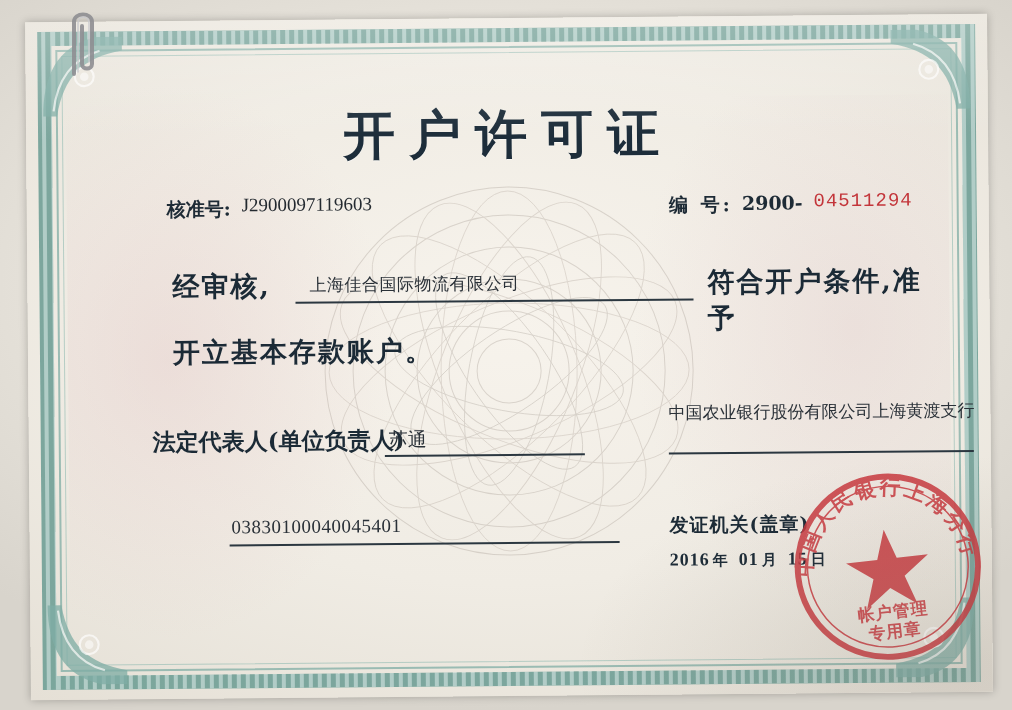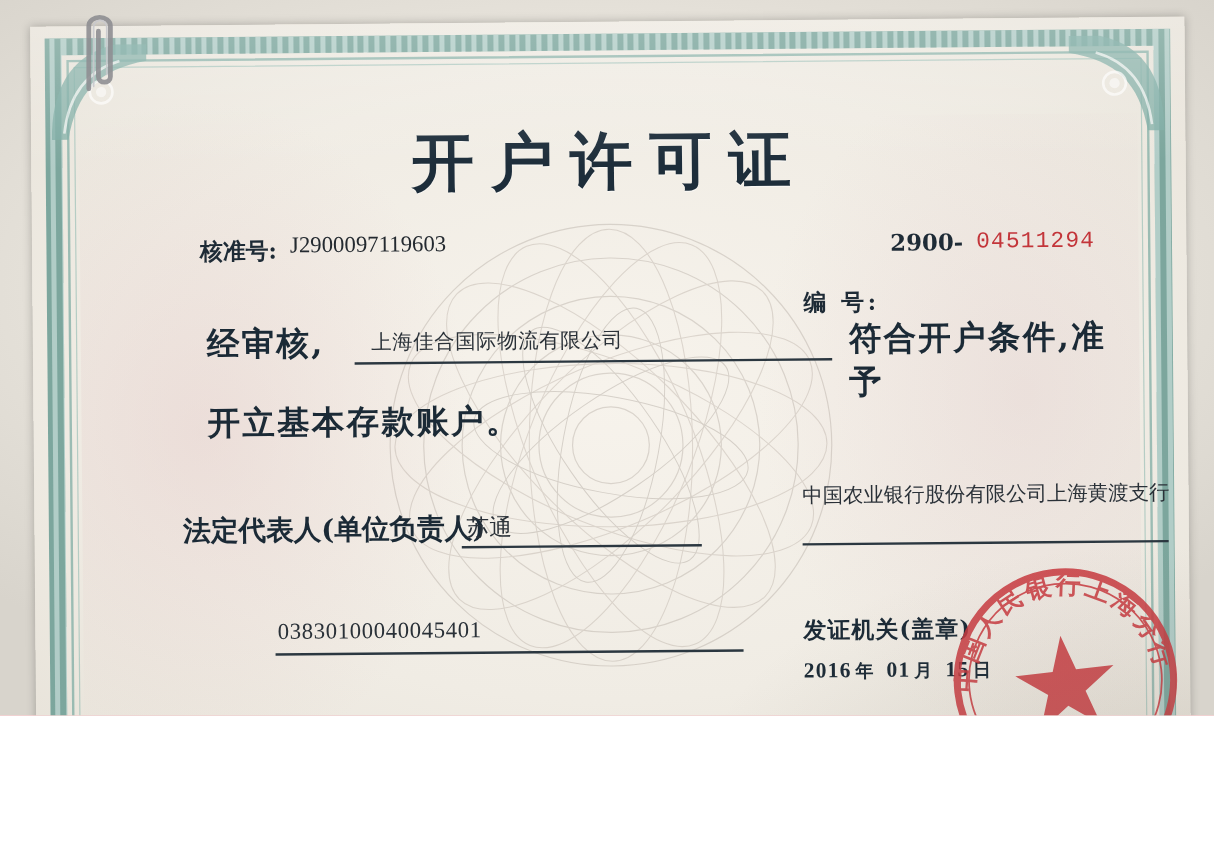--- a/index.html
+++ b/index.html
@@ -10,21 +10,21 @@
   body {
     width: 1012px;
     height: 710px;
     overflow: hidden;
     font-family: "Liberation Sans", sans-serif;
   }
 
   #page {
     position: relative;
     width: 1012px;
-    height: 596px;
+    height: 710px;
     background: #b91c1c;
     overflow: hidden;
   }
 
   
   #photo-bg {
     position: absolute;
     inset: 0;
     background:
       radial-gradient(ellipse 70% 60% at 48% 40%, #f3efe8 0%, #e6e2da 60%, #d8d4cc 100%);
@@ -179,21 +179,20 @@
     font-family: "Liberation Serif", serif;
   }
   .serial-label {
     position: absolute;
     right: 198px;
     top: 0;
     font-size: 19px;
     font-weight: bold;
     letter-spacing: 3px;
     color: #1e2b36;
-    margin-top: 47px;
   }
   .serial-prefix {
     position: absolute;
     right: 128px;
     top: 0;
     font-size: 19px;
     color: #1e2b36;
     font-weight: bold;
   }
   .serial-number {

